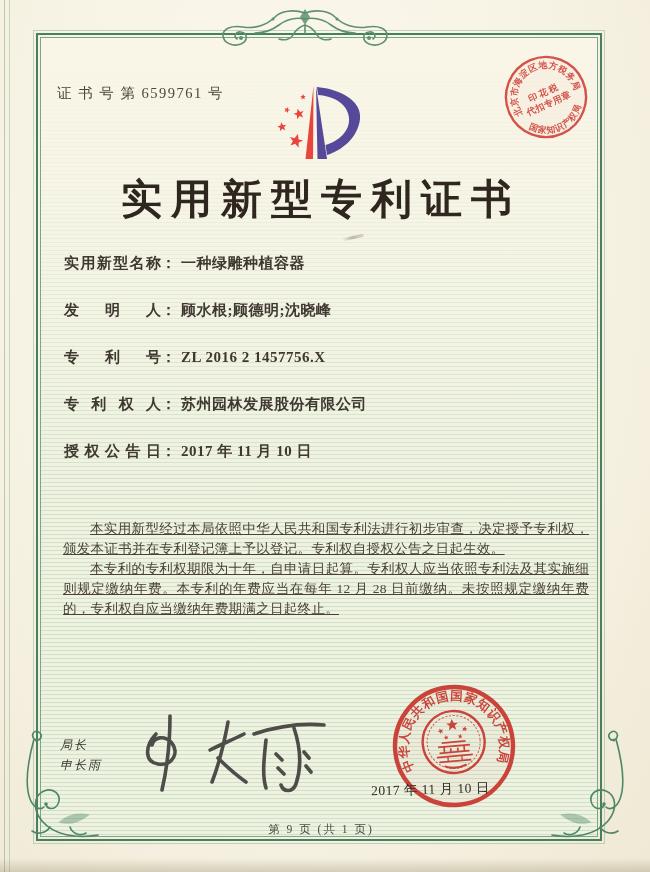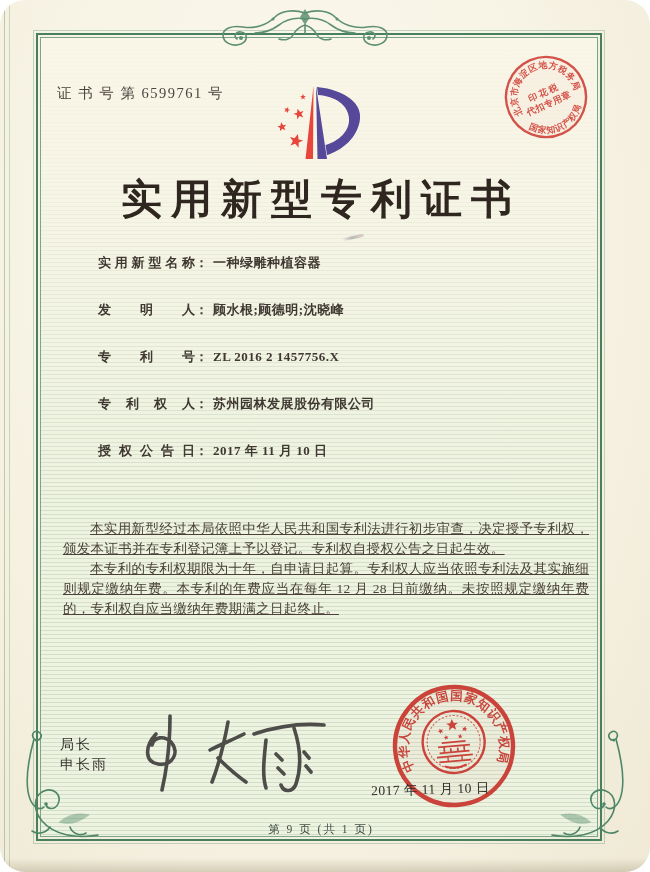--- a/index.html
+++ b/index.html
@@ -1,44 +1,44 @@
 <!DOCTYPE html>
 <html><head>
 <meta charset="utf-8">
 <style>
   html,body{margin:0;padding:0;}
   body{width:650px;height:872px;font-family:"Liberation Serif","DejaVu Serif",serif;}
   .photo{position:relative;width:650px;height:872px;overflow:hidden;
-    background:radial-gradient(ellipse at 45% 28%, #fbf8ee 0%, #f7f3e4 55%, #efe9d5 100%);border-radius:25px;}
+    background:radial-gradient(ellipse at 45% 28%, #fbf8ee 0%, #f7f3e4 55%, #efe9d5 100%);}
   .paper-edge{position:absolute;left:4px;top:0;width:4px;height:100%;
     border-left:1px solid rgba(110,150,110,.55);border-right:1px solid rgba(110,150,110,.40);opacity:.8;}
   .bottom-shade{position:absolute;left:0;right:0;bottom:0;height:14px;
     background:linear-gradient(0deg, rgba(140,128,95,.30), rgba(140,128,95,0));}
   
   .frame{position:absolute;left:36px;top:33px;width:566px;height:808px;
     border:2.5px solid #46805e;box-sizing:border-box;}
   .frame::before{content:"";position:absolute;inset:-5px;border:1px solid rgba(150,180,150,.55);}
   .frame-inner{position:absolute;inset:2px;border:1px solid #79a68a;
     background-color:#eef2e0;
     background-image:
       linear-gradient(180deg, rgba(250,246,232,.96) 0%, rgba(250,246,232,.8) 16%, rgba(250,246,232,.42) 36%, rgba(250,246,232,.08) 58%, rgba(250,246,232,0) 100%),
       repeating-linear-gradient(180deg, rgba(138,178,138,.30) 0px, rgba(138,178,138,.30) 1px, rgba(0,0,0,0) 1px, rgba(0,0,0,0) 4px);}
   
   .cert-no{position:absolute;left:57px;top:84px;font-size:14.5px;letter-spacing:1.5px;color:#4b453e;z-index:3;}
   .title{position:absolute;left:121px;top:172px;width:400px;text-align:center;
     font-size:41px;font-weight:700;letter-spacing:9px;color:#2f2620;z-index:3;}
-  .fields{position:absolute;left:64px;top:253px;width:500px;z-index:3;color:#3f3831;font-size:13px;font-weight:600;margin-left:34px;}
+  .fields{position:absolute;left:64px;top:253px;width:500px;z-index:3;color:#3f3831;font-size:15px;font-weight:600;}
   .field-row{line-height:20px;margin-bottom:27px;white-space:nowrap;}
   .field-label{display:inline-block;width:97px;text-align:justify;text-align-last:justify;vertical-align:top;}
   .field-colon{display:inline-block;vertical-align:top;}
   .field-value{display:inline-block;padding-left:5px;letter-spacing:.5px;vertical-align:top;}
   .body-text{position:absolute;left:63px;top:519px;width:526px;z-index:3;
     font-size:13.5px;line-height:20px;letter-spacing:.3px;color:#4a4238;text-align:justify;text-decoration:underline;}
   .body-text p{margin:0;text-indent:2em;}
-  .director{position:absolute;left:60px;top:735px;z-index:3;color:#36342f;font-size:14px;letter-spacing:2px;}
+  .director{position:absolute;left:60px;top:735px;z-index:3;color:#36342f;font-size:12px;letter-spacing:2px;font-style:italic;}
   .director div{line-height:20px;}
   .director .name{margin-top:0;}
   .seal-date{position:absolute;left:371px;top:780px;width:176px;z-index:5;
     font-size:13.5px;letter-spacing:.5px;color:#2f2c28;transform:rotate(-1.5deg);}
   .footer{position:absolute;left:121px;top:822px;width:400px;text-align:center;z-index:3;
     font-size:11.5px;letter-spacing:2px;color:#414f44;}
   .smudge{position:absolute;left:342px;top:236px;width:22px;height:3px;border-radius:2px;z-index:3;
     transform:rotate(-12deg);
     background:linear-gradient(90deg, rgba(90,90,110,0), rgba(90,90,110,.38) 45%, rgba(150,90,90,.22));}
   svg{position:absolute;overflow:visible;}

